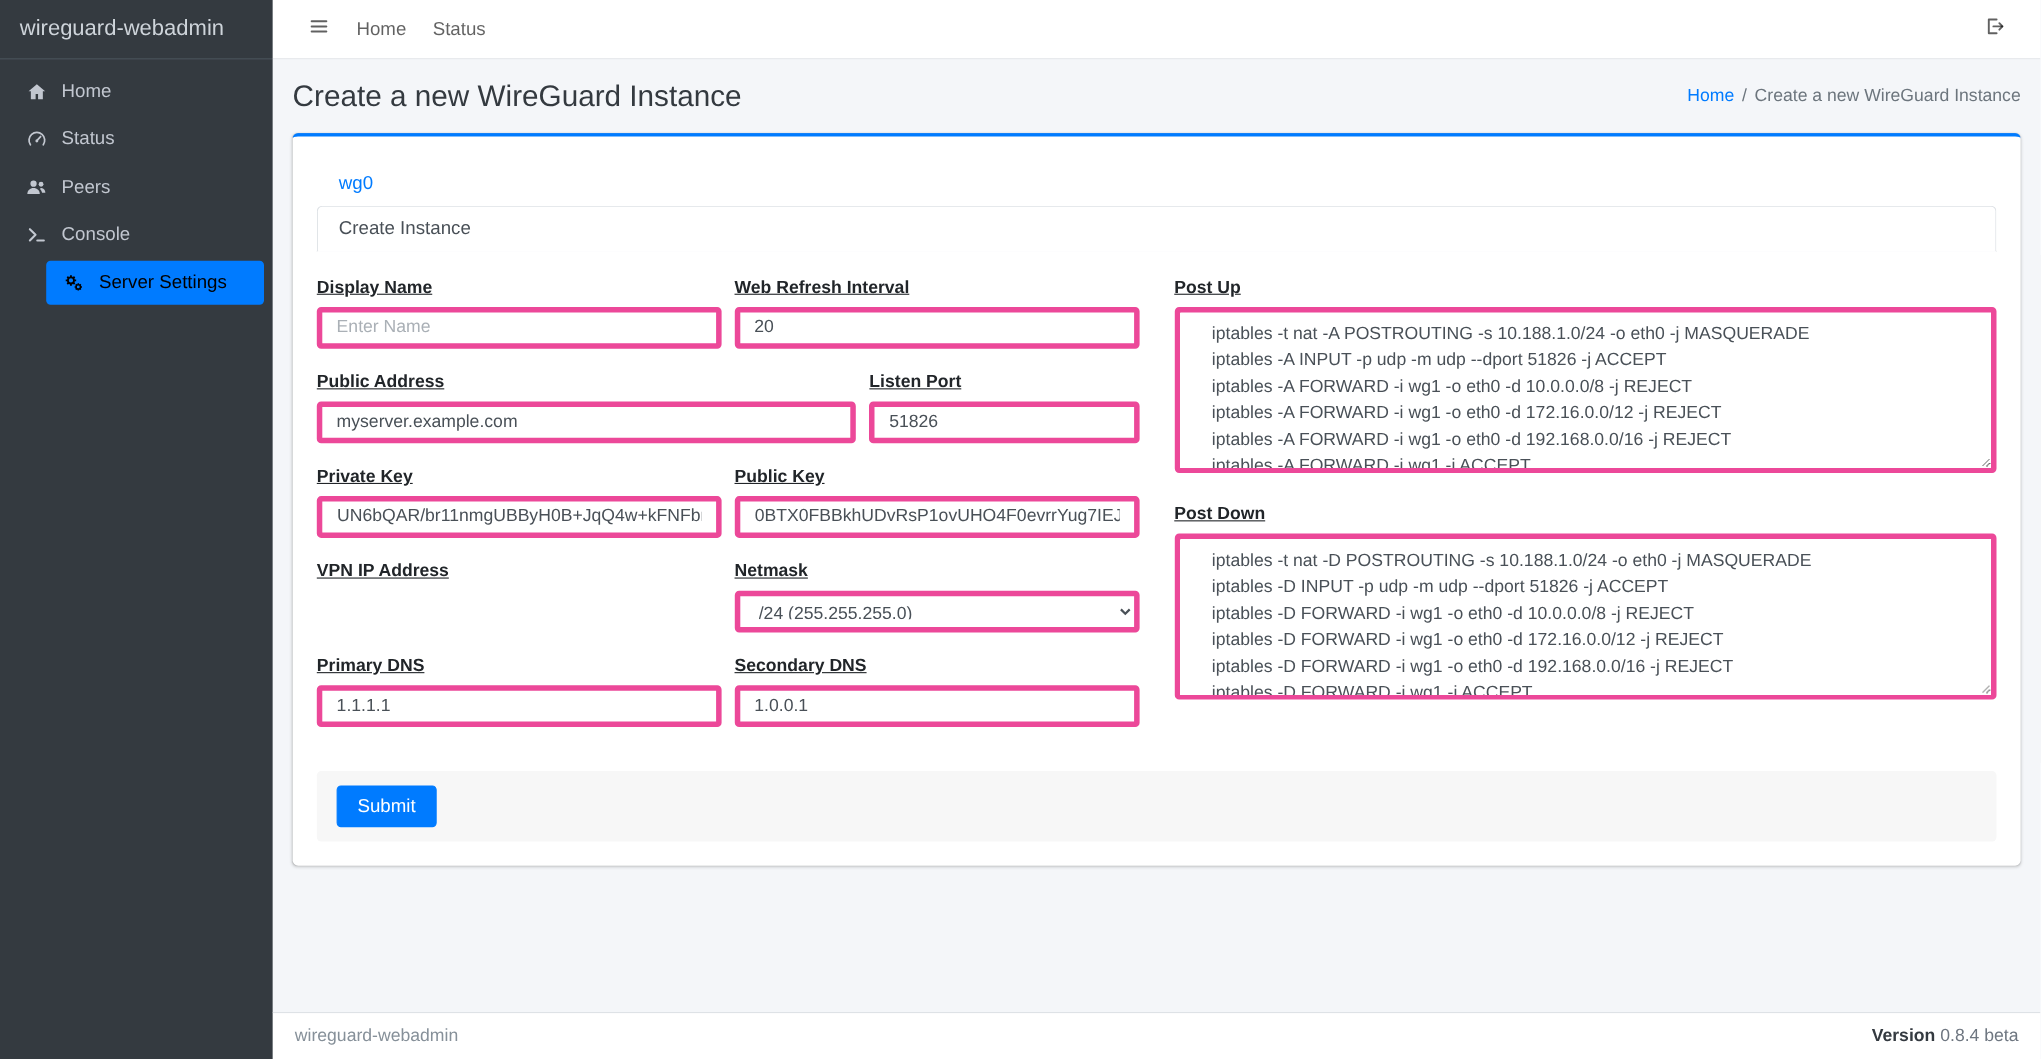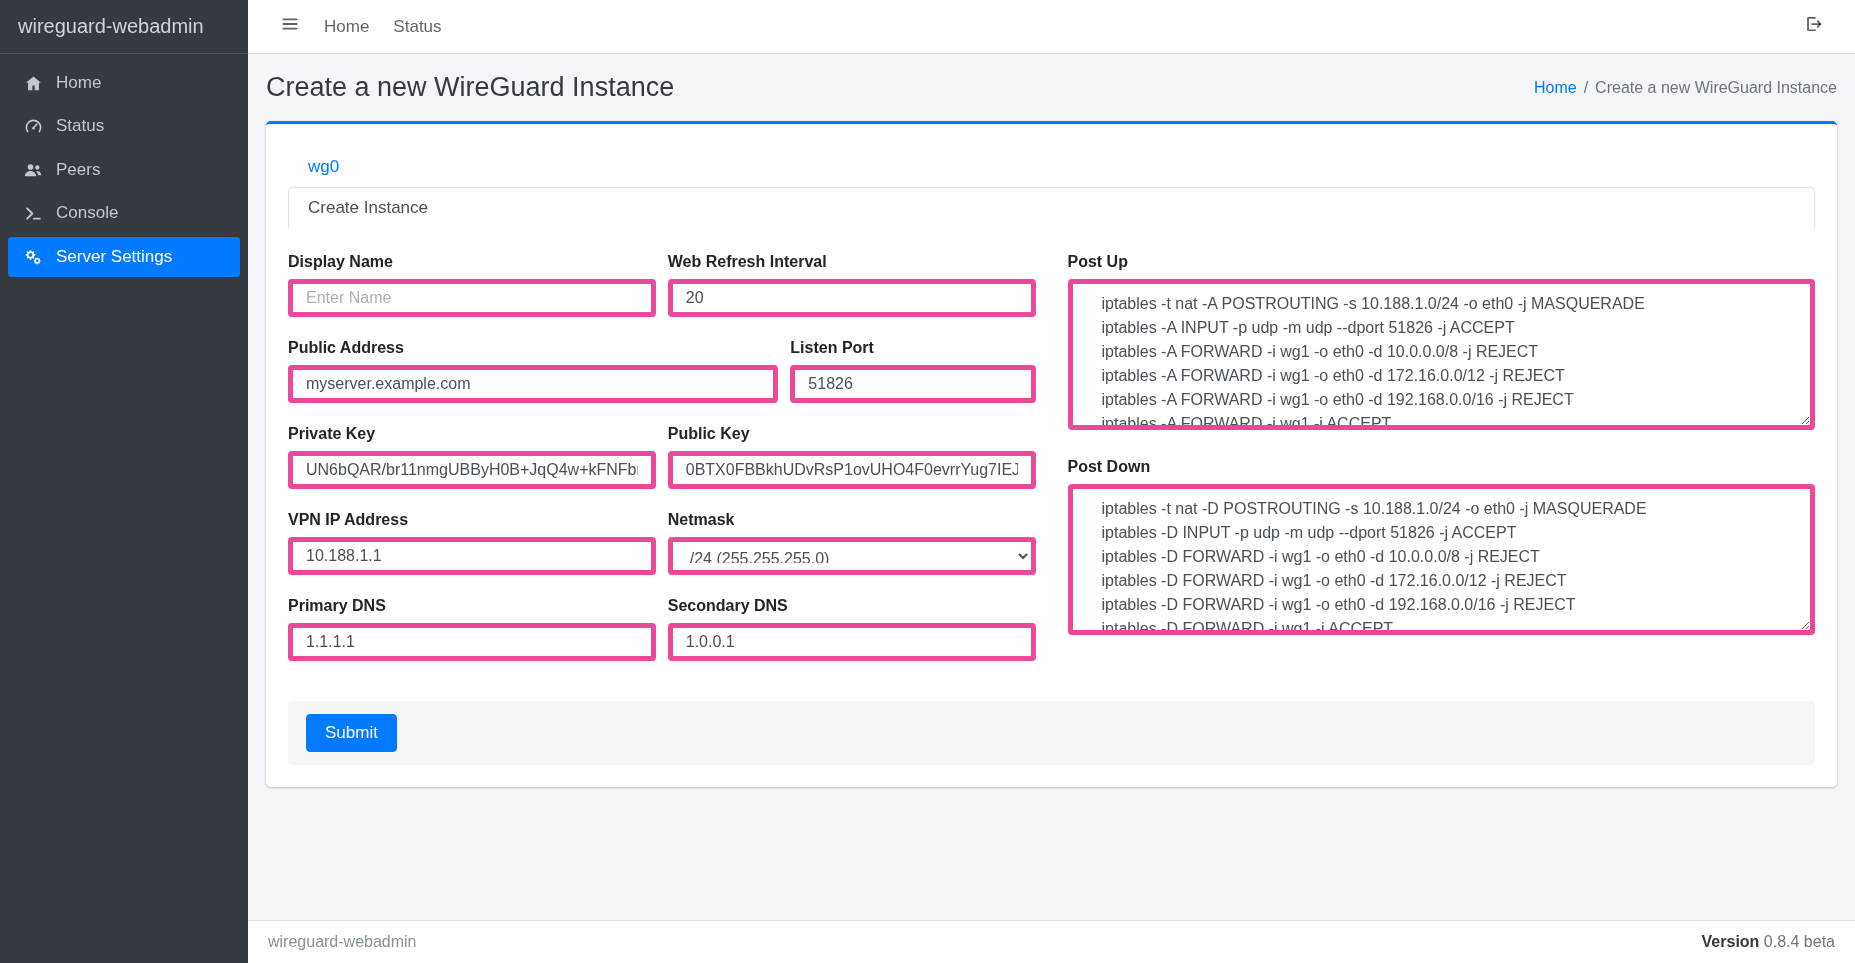--- a/index.html
+++ b/index.html
@@ -34,21 +34,21 @@
   .nav { padding: 10px 8px; display: flex; flex-direction: column; gap: 4px; }
   .nav-item {
     display: flex; align-items: center;
     padding: 10px 12px;
     border-radius: 4px;
     color: #c2c7d0;
     font-size: 17px;
     cursor: pointer;
     line-height: 1.1;
   }
-  .nav-item.active { background: #007bff; color: #ffffff; }
+  .nav-item.active { background: #007bff; color: #000000; margin-left: 34px; }
   .nav-icon { width: 26px; flex: 0 0 26px; display: flex; justify-content: center; margin-right: 10px; }
   .nav-icon svg { display: block; }
 
   
   .main { flex: 1; display: flex; flex-direction: column; min-width: 0; }
 
   .navbar {
     height: 54px; flex: 0 0 54px;
     background: #fff;
     border-bottom: 1px solid #dee2e6;
@@ -97,21 +97,21 @@
     border: 1px solid transparent;
     border-top-left-radius: 5px; border-top-right-radius: 5px;
     margin-bottom: -1px;
   }
   .tab.active {
     color: #495057;
     background: #fff;
     border-color: #dee2e6 #dee2e6 #fff #dee2e6;
   }
 
-  .form-grid { display: flex; gap: 32px; margin-top: 24px; }
+  .form-grid { display: flex; gap: 32px; margin-top: 24px; text-decoration: underline; }
   .half { flex: 1; min-width: 0; }
 
   .row { display: flex; gap: 12px; margin-bottom: 22px; }
   .row:last-child { margin-bottom: 0; }
   .field { flex: 1; min-width: 0; }
   .field.narrow { flex: 0.5; }
 
   label {
     display: block;
     font-weight: 700;
@@ -325,21 +325,20 @@
                 </div>
                 <div class="field">
                   <label>Public Key</label>
                   <input type="text" value="0BTX0FBBkhUDvRsP1ovUHO4F0evrrYug7IEJRyA3sr" style="">
                 </div>
               </div>
 
               <div class="row">
                 <div class="field">
                   <label>VPN IP Address</label>
-                  <input type="text" value="10.188.1.1" style="">
                 </div>
                 <div class="field">
                   <label>Netmask</label>
                   <select>
                     <option>/24 (255.255.255.0)</option>
                   </select>
                 </div>
               </div>
 
               <div class="row">

